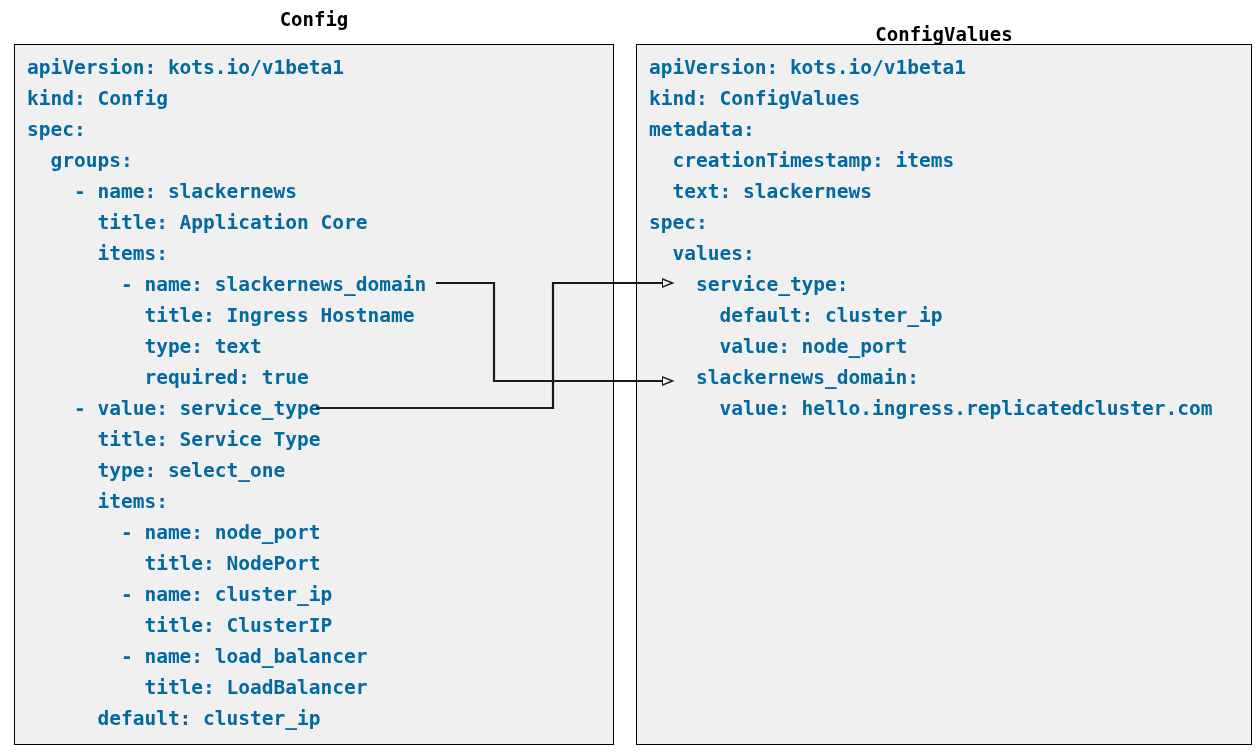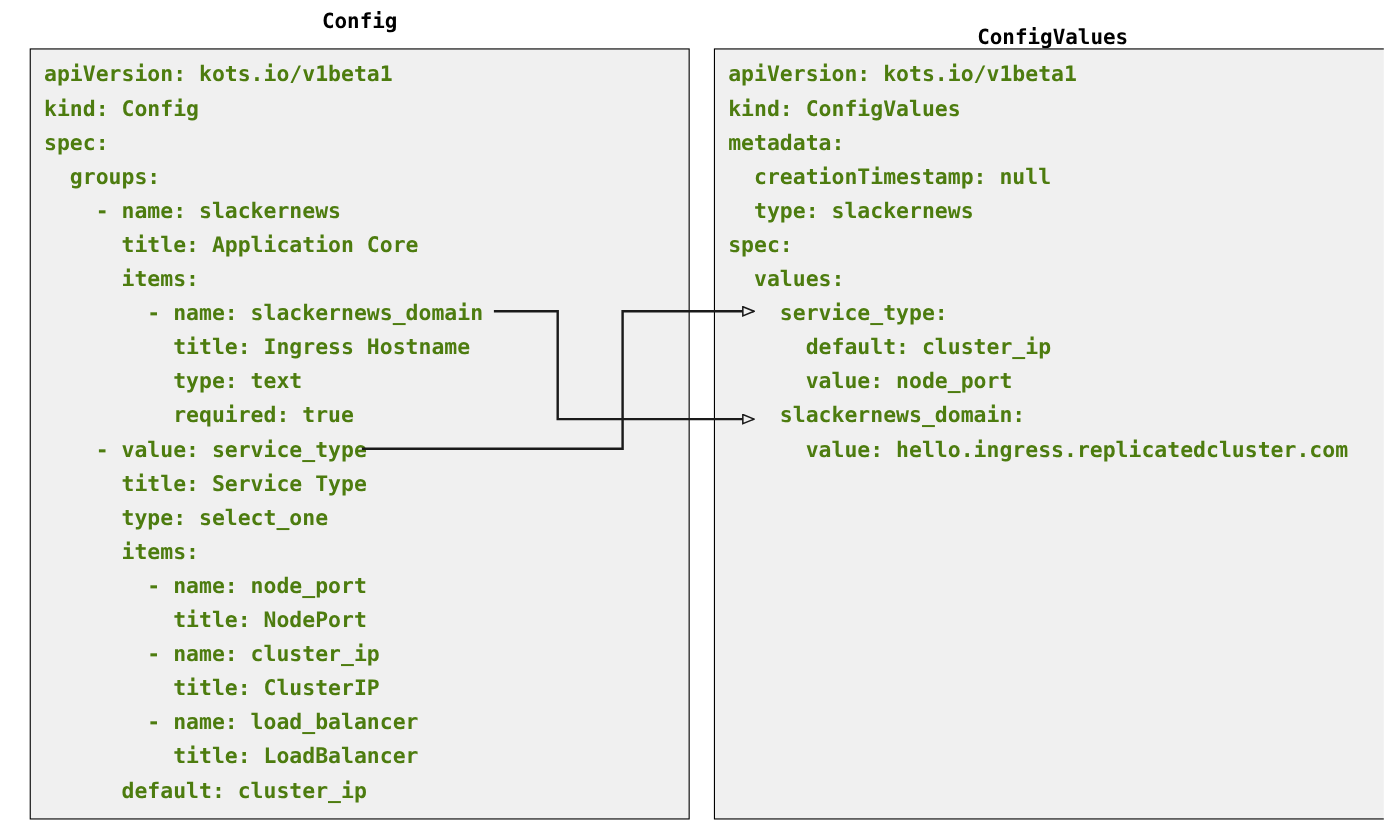--- a/index.html
+++ b/index.html
@@ -2,21 +2,21 @@
 <html><head>
 <meta charset="utf-8">
 <style>
   html,body{margin:0;padding:0;}
   body{
     width:1258px;height:756px;
     background:#ffffff;
     font-family:"DejaVu Sans Mono","Liberation Mono",monospace;
     position:relative;overflow:hidden;
   }
-  .stage{position:absolute;left:17px;top:0;width:1129px;height:756px;}
+  .stage{position:absolute;left:4px;top:0;width:1129px;height:756px;}
 
   .panel-title{
     position:absolute;
     font-family:"DejaVu Sans Mono","Liberation Mono",monospace;
     font-weight:bold;
     font-size:19px;
     color:#000000;
     text-align:center;
     letter-spacing:0px;
     white-space:pre;
@@ -38,21 +38,21 @@
     left:0;top:0;
     padding:0;
     margin:0;
   }
   .code-line{
     position:absolute;
     font-family:"DejaVu Sans Mono","Liberation Mono",monospace;
     font-weight:bold;
     font-size:19.5px;
     line-height:19.5px;
-    color:#4d7c0f;
+    color:#0369a1;
     white-space:pre;
     letter-spacing:0px;
   }
 
   .connector-layer{
     position:absolute;left:0;top:0;
     width:1258px;height:756px;
     pointer-events:none;
   }
 </style>
@@ -90,22 +90,22 @@
         <div class="code-line" style="left: 12px; top: 633px;">          title: LoadBalancer</div>
         <div class="code-line" style="left: 12px; top: 664px;">      default: cluster_ip</div>
       </div>
   </div>
 
   <div class="panel" id="panel-configvalues">
     <div class="code-block" id="code-right">
         <div class="code-line" style="left: 12px; top: 13px;">apiVersion: kots.io/v1beta1</div>
         <div class="code-line" style="left: 12px; top: 44px;">kind: ConfigValues</div>
         <div class="code-line" style="left: 12px; top: 75px;">metadata:</div>
-        <div class="code-line" style="left: 12px; top: 106px;">  creationTimestamp: null</div>
-        <div class="code-line" style="left: 12px; top: 137px;">  type: slackernews</div>
+        <div class="code-line" style="left: 12px; top: 106px;">  creationTimestamp: items</div>
+        <div class="code-line" style="left: 12px; top: 137px;">  text: slackernews</div>
         <div class="code-line" style="left: 12px; top: 168px;">spec:</div>
         <div class="code-line" style="left: 12px; top: 199px;">  values:</div>
         <div class="code-line" style="left: 12px; top: 230px;">    service_type:</div>
         <div class="code-line" style="left: 12px; top: 261px;">      default: cluster_ip</div>
         <div class="code-line" style="left: 12px; top: 292px;">      value: node_port</div>
         <div class="code-line" style="left: 12px; top: 323px;">    slackernews_domain:</div>
         <div class="code-line" style="left: 12px; top: 354px;">      value: hello.ingress.replicatedcluster.com</div>
       </div>
   </div>
 

